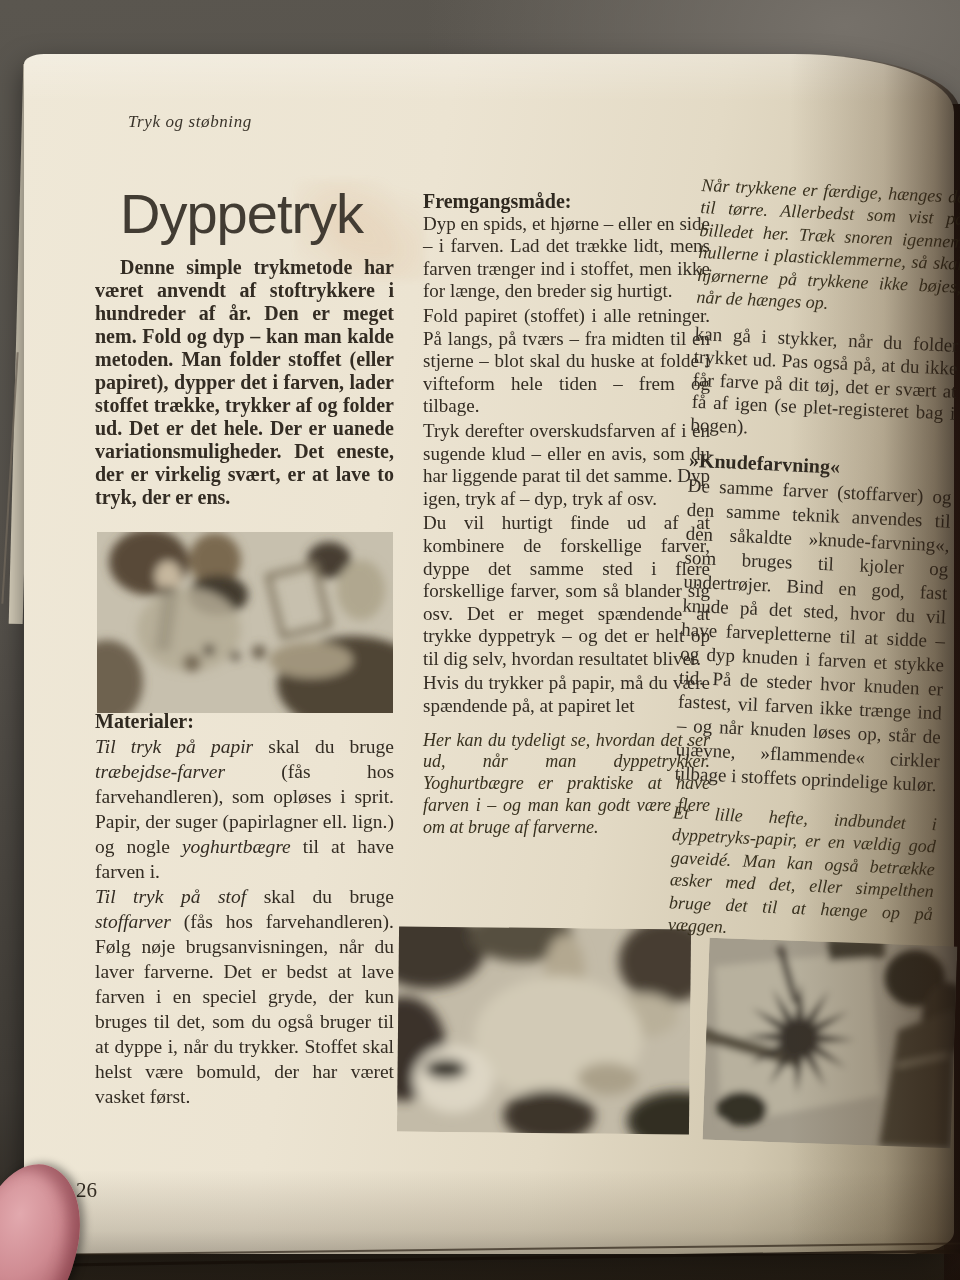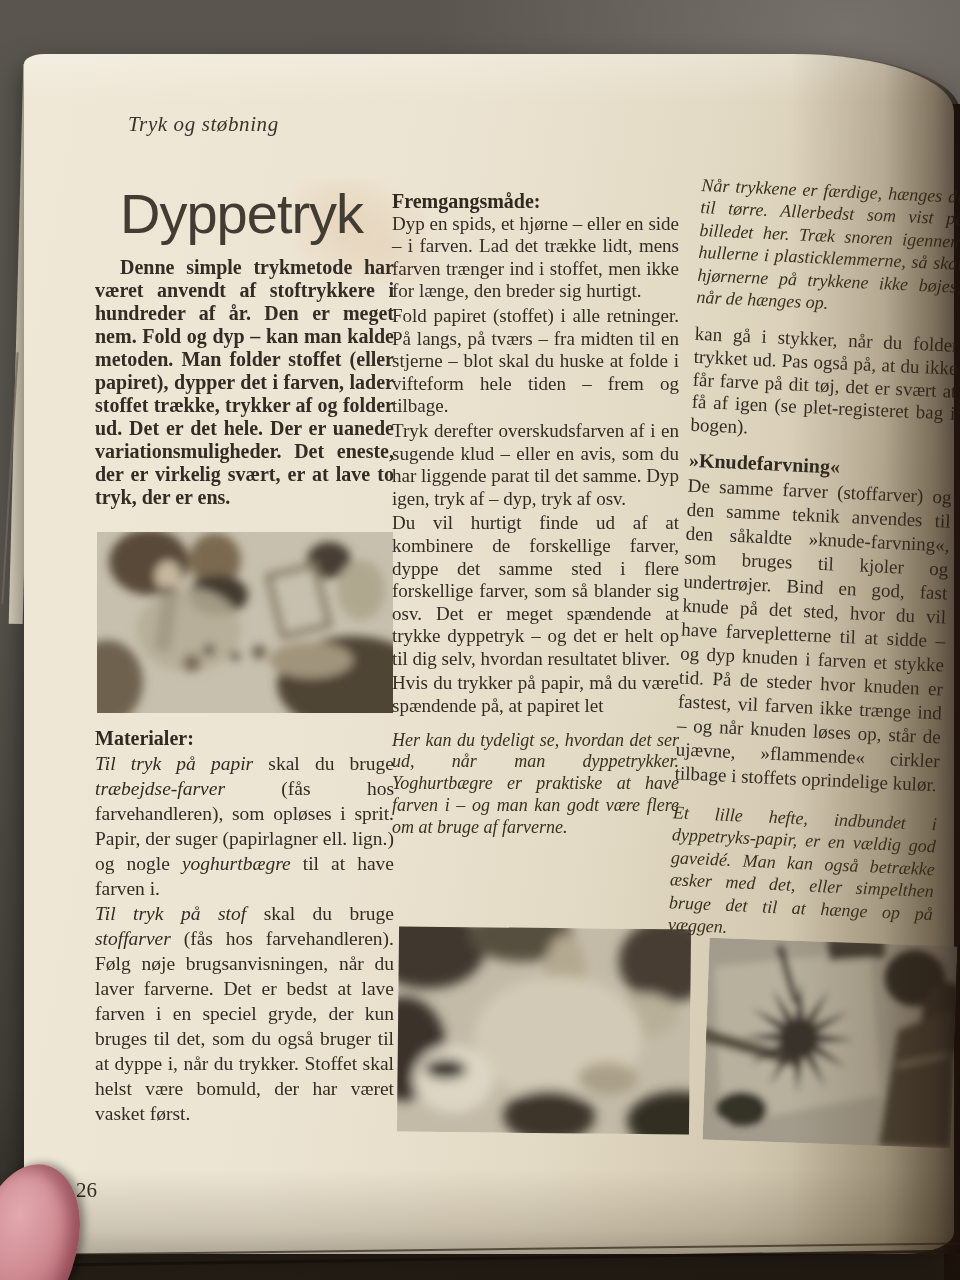--- a/index.html
+++ b/index.html
@@ -56,40 +56,40 @@
     position:absolute; left:295px; top:180px; width:130px; height:100px; z-index:3; pointer-events:none;
     background:
       radial-gradient(circle at 35% 40%, rgba(196,118,52,0.12), rgba(0,0,0,0) 60%),
       radial-gradient(circle at 72% 70%, rgba(196,118,52,0.10), rgba(0,0,0,0) 55%);
     filter:blur(3px);
   }
 
   
   .section-header {
     position:absolute; left:128px; top:112px; z-index:4;
-    font-style:italic; font-size:21px; letter-spacing:0.6px; color:#3a342b;
+    font-style:italic; font-size:17px; letter-spacing:0.6px; color:#3a342b;
   }
   .page-title {
     position:absolute; left:120px; top:168px; z-index:4;
     font-family:"Liberation Sans", sans-serif; font-size:56px; letter-spacing:-1px; color:#423c33;margin-top:13px;
   }
   .col { position:absolute; z-index:4; color:#332c23; text-align:justify; }
   .col p { margin:0; }
 
   .col1-intro { left:95px; top:256px; width:299px; font-weight:bold;
     font-size:20px; line-height:23px; }
   .col1-intro p { text-indent:25px; }
 
-  .col1-materials { left:95px; top:726px; width:299px; font-size:19.5px; line-height:25px; }
+  .col1-materials { left:95px; top:709px; width:299px; font-size:19.5px; line-height:25px; }
   .col1-materials h3, .col2 h3, .col3 h3 {
     margin:0; font-size:20px; font-weight:bold; text-align:left; color:#2f2920;
   }
   .it { font-style:italic; }
 
-  .col2 { left:392px; top:190px; width:287px; font-size:19px; line-height:22.6px; }
+  .col2 { left:423px; top:190px; width:287px; font-size:19px; line-height:22.6px; }
   .col2 p { margin-bottom:2px; }
   .caption { font-style:italic; font-size:18px; line-height:21.8px; color:#38311f; }
   .col2 .caption { margin-top:12px; }
 
   .col3 { left:702px; top:174px; width:264px; font-size:19px; line-height:22.6px;
     transform:rotate(2.6deg); transform-origin:top left; }
   .col3 .caption { line-height:22.4px; }
   .col3 .p-cont { margin-top:15px; }
   .col3 h3 { margin-top:13px; }
   .col3 .p-knot { margin-top:2px; line-height:24px; }

